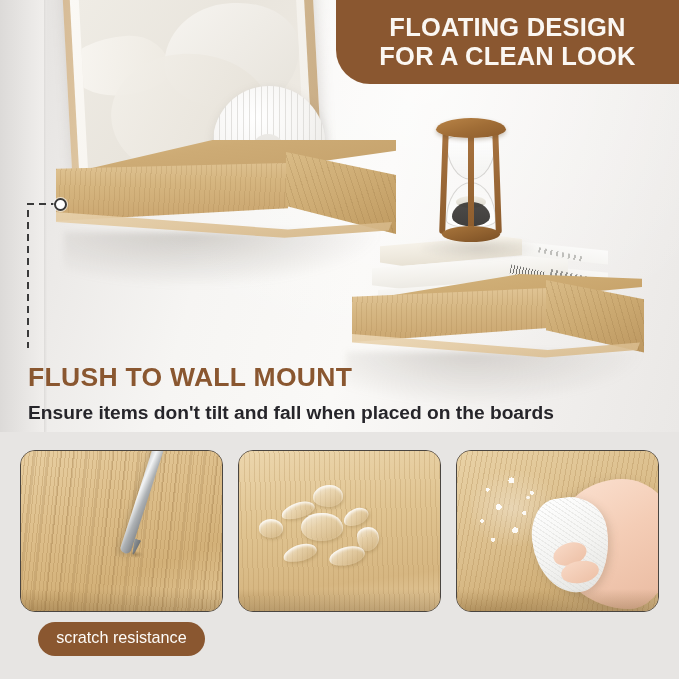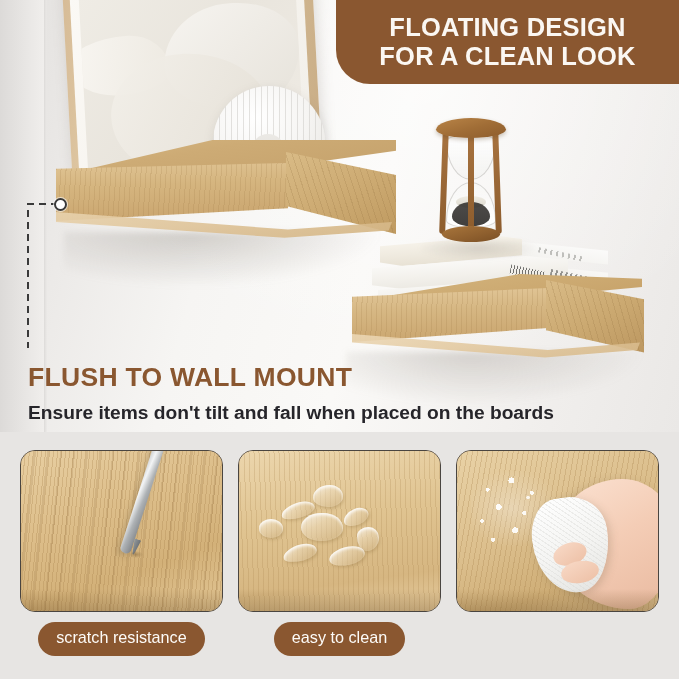--- a/index.html
+++ b/index.html
@@ -529,18 +529,15 @@
       <div class="finger f1"></div>
       <div class="finger f2"></div>
       <div class="edge-dark"></div>
     </div>
   </div>
 
   <div class="pills">
     <div class="pill-slot">
       <div class="pill">scratch resistance</div>
     </div>
-    <div class="pill-slot">
-      <div class="pill">easy to clean</div>
-    </div>
   </div>
 
 </div>
 
 </body></html>

